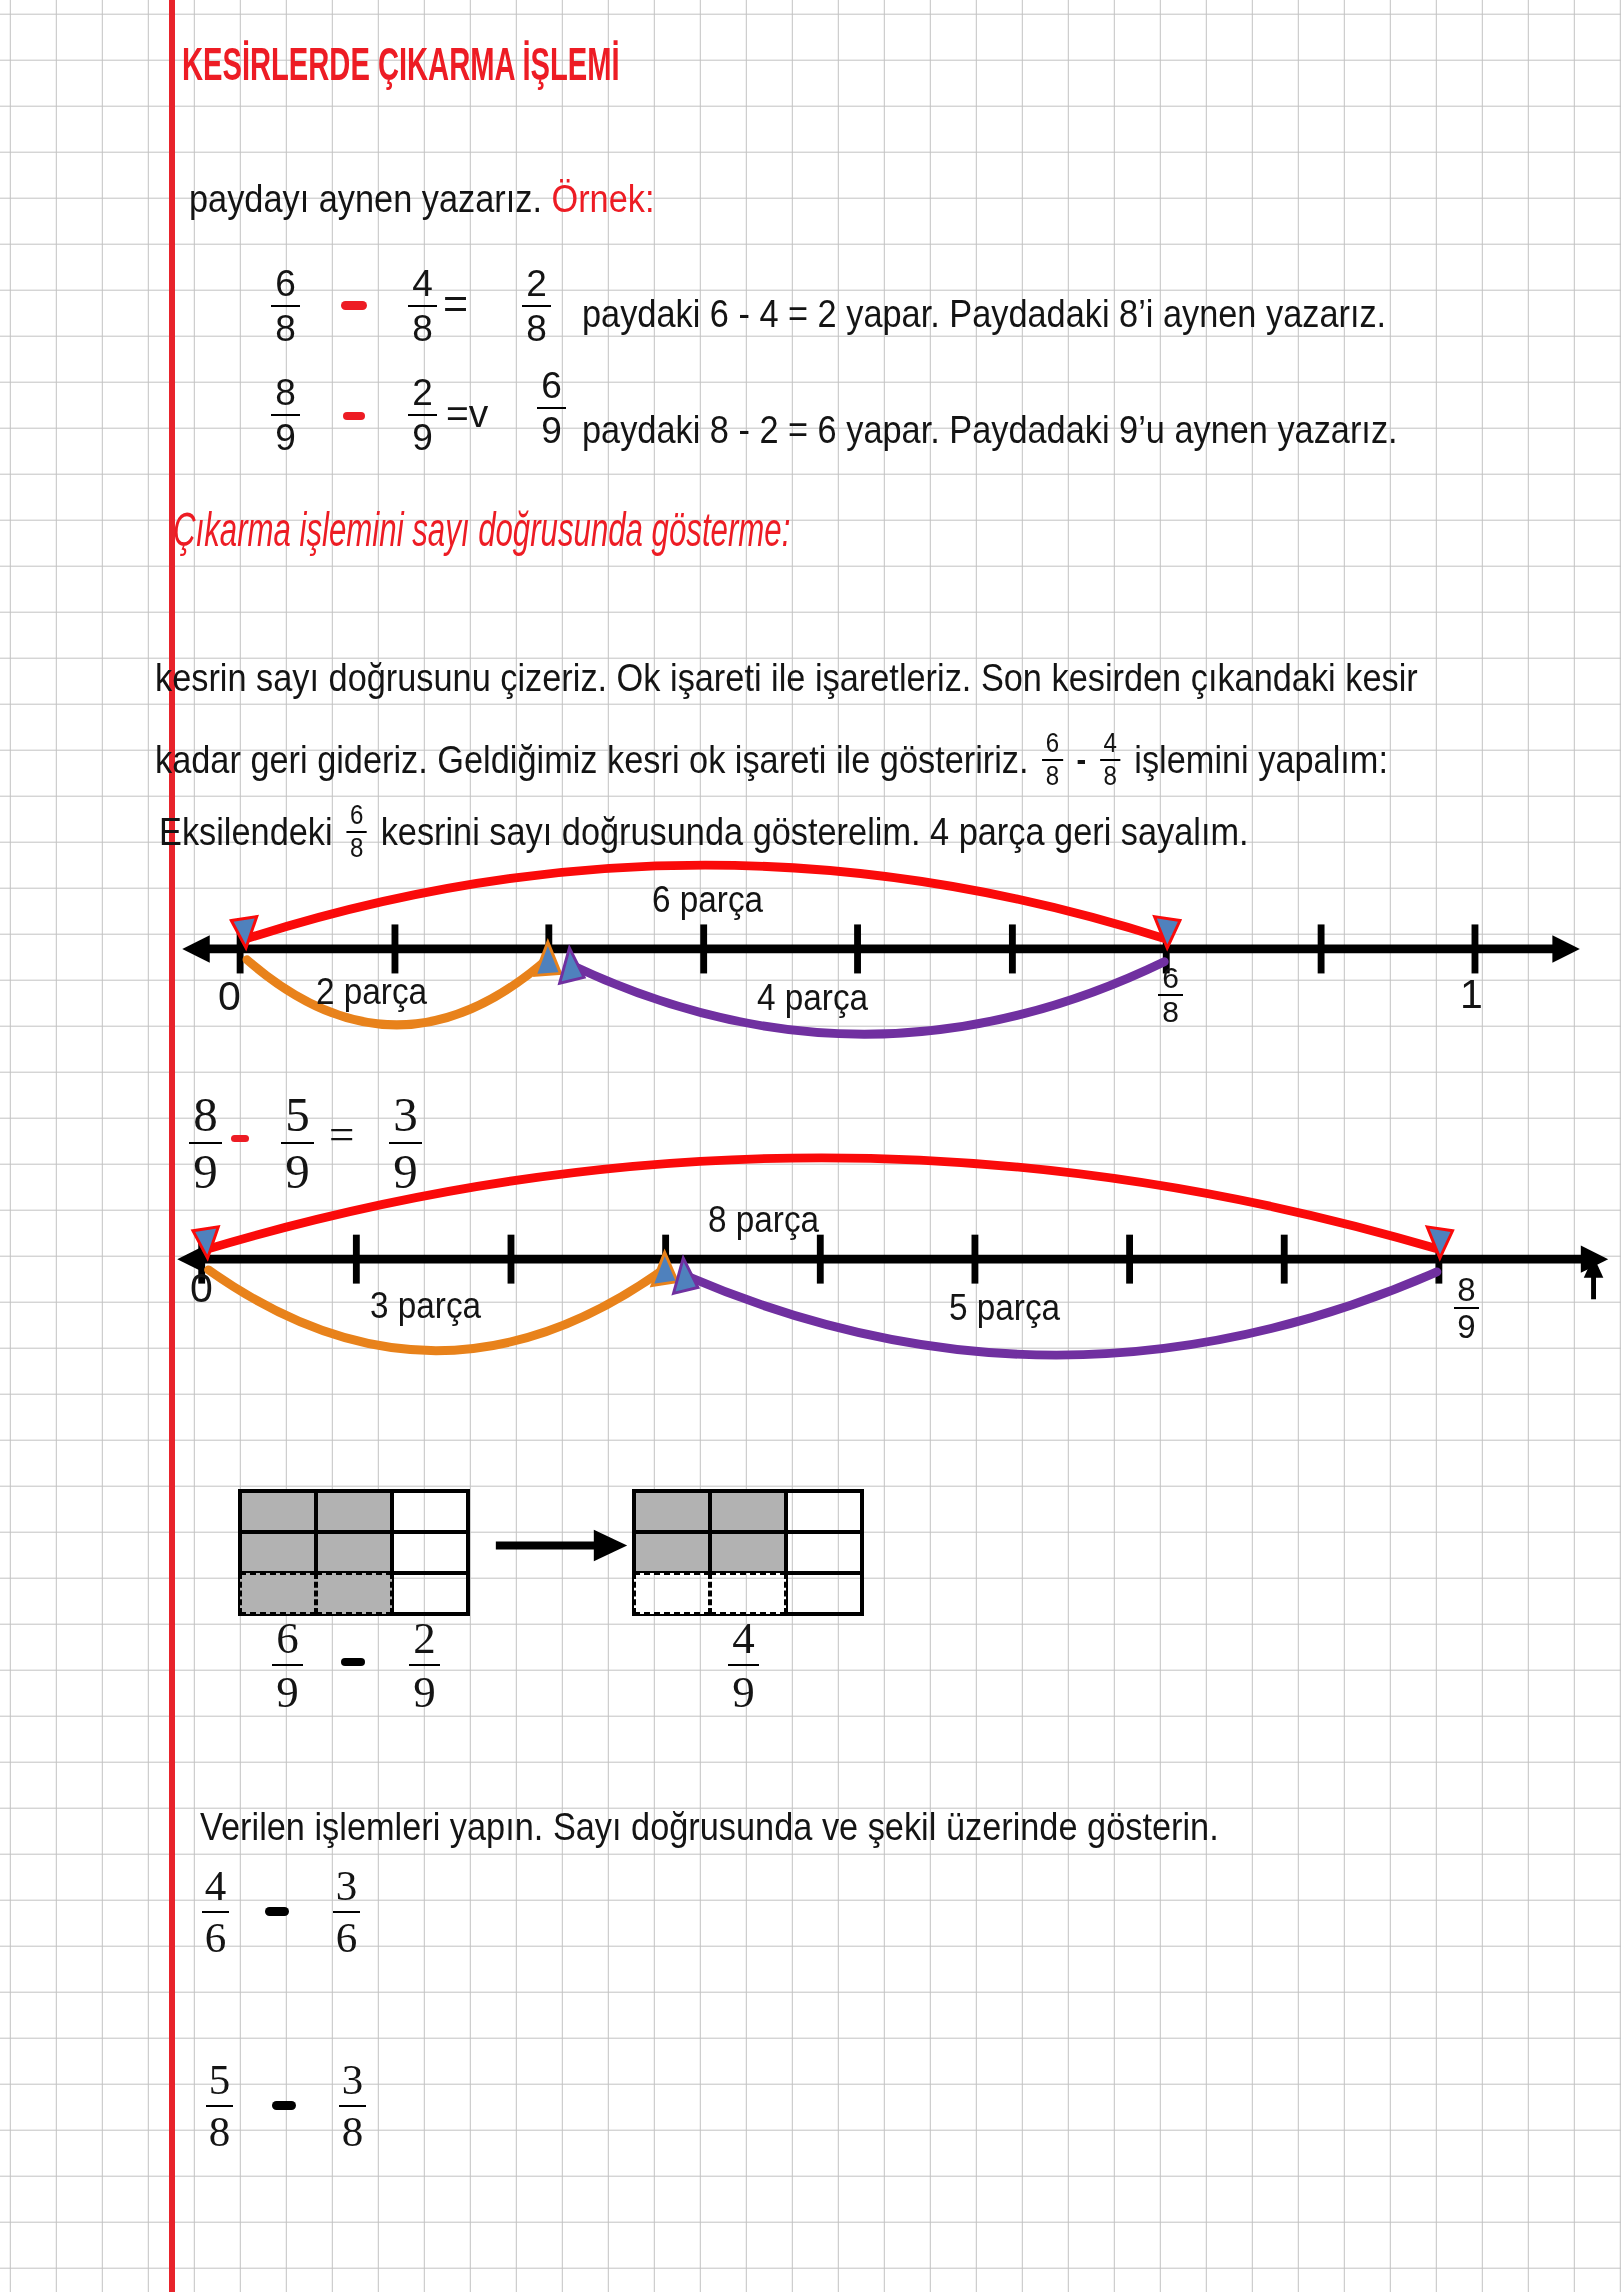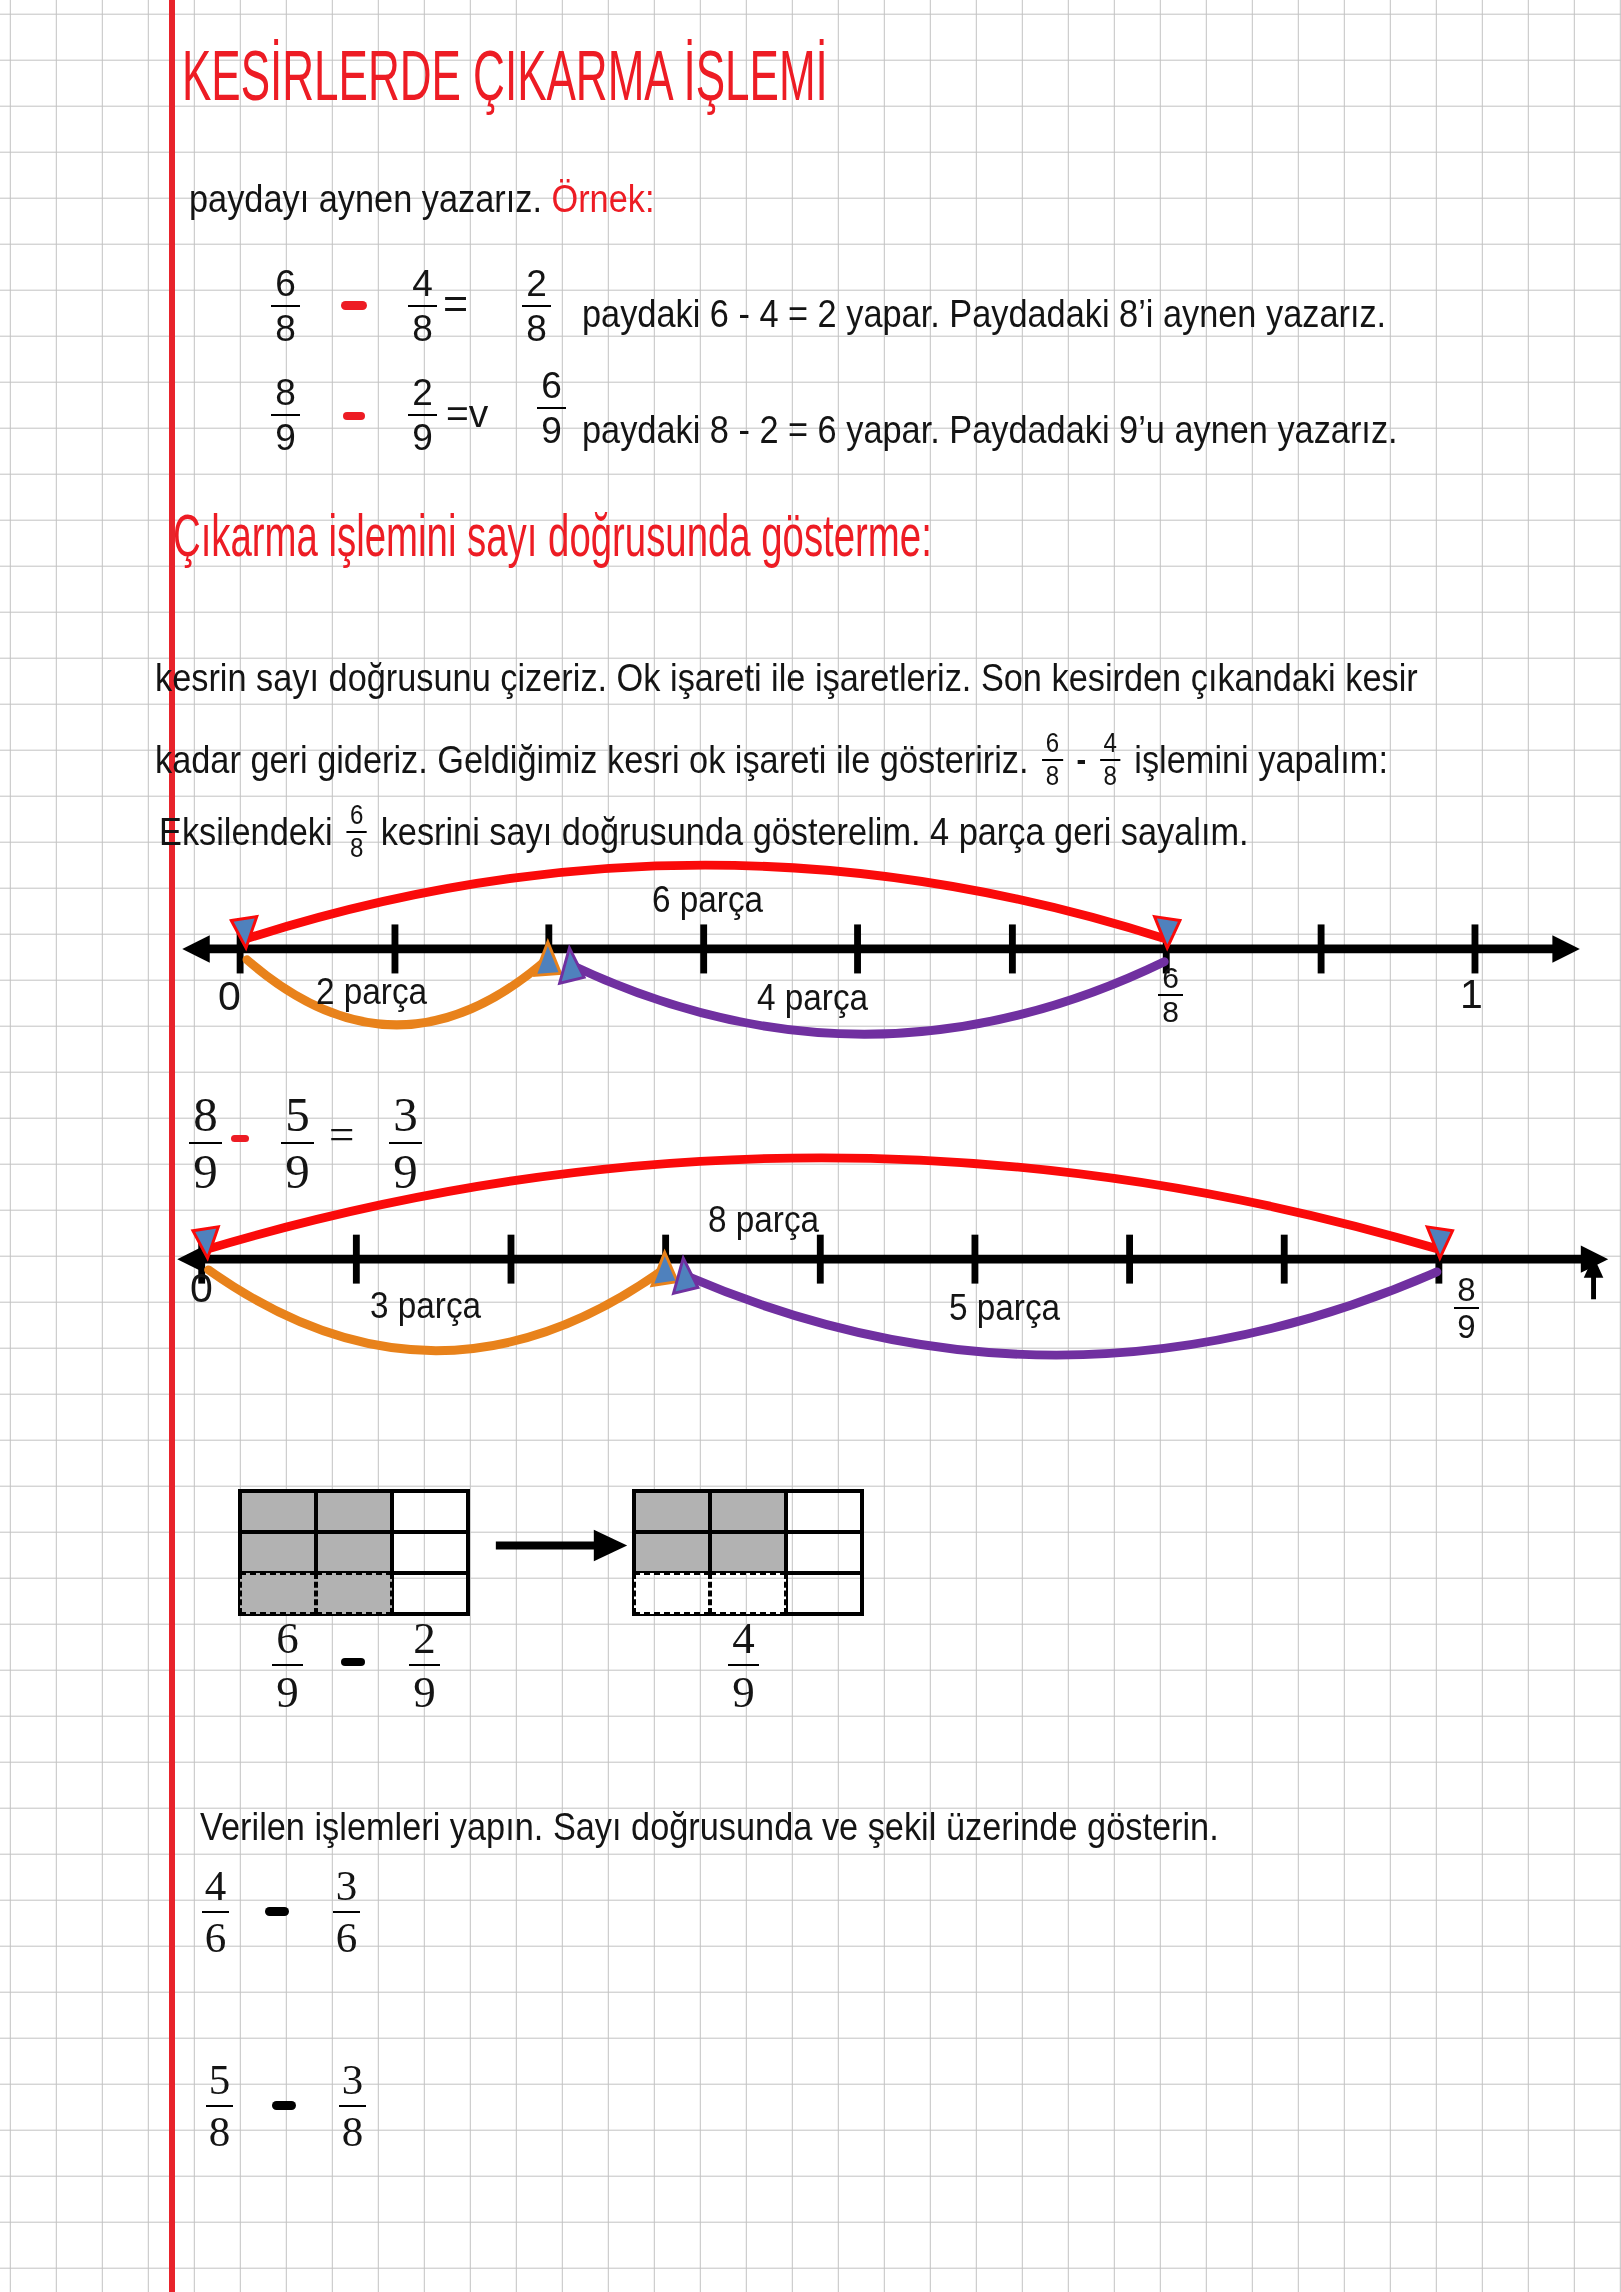--- a/index.html
+++ b/index.html
@@ -10,22 +10,22 @@
   .page{position:relative;width:1621px;height:2293px;background:#ffffff;overflow:hidden;
     font-family:"Liberation Sans",sans-serif;color:var(--ink);
     background-image:
       repeating-linear-gradient(to right, var(--grid) 0 1px, transparent 1px 46px),
       repeating-linear-gradient(to bottom, var(--grid) 0 1px, transparent 1px 46px);
     background-position:9.8px 13.7px;}
   .abs{position:absolute;white-space:nowrap;}
   .cond{transform:scaleX(.62);transform-origin:0 50%;display:inline-block;}
   .body-t{font-size:39px;line-height:47px;transform:scaleX(.88);transform-origin:0 50%;display:inline-block;}
   .red{color:var(--red);}
-  .h-title{font-size:71px;line-height:1.05;color:var(--red);}
-  .h-sec{font-size:59px;line-height:1.1;color:var(--red);}
+  .h-title{font-size:47px;line-height:1.05;color:var(--red);font-weight:bold;}
+  .h-sec{font-size:48px;line-height:1.1;color:var(--red);font-style:italic;}
   .margin-line{position:absolute;left:169px;top:0;width:5.9px;height:2293px;background:var(--margin);}
   
   .frac{position:absolute;text-align:center;}
   .frac .bar{border-top:2.9px solid #000;margin:2.9px auto;}
   .hfrac{width:45px;font-size:37px;line-height:37px;}
   .hfrac .bar{width:29px;}
   .ifrac{width:31px;font-size:27.4px;line-height:26.5px;position:static;text-align:center;}
   .ifrac .bar{width:23.5px;border-top:2.9px solid #000;margin:2px auto;}
   .nlfrac{width:35px;font-size:30px;line-height:28px;}
   .nlfrac .bar{width:25.5px;border-top:2.9px solid #000;margin:2px auto;}

